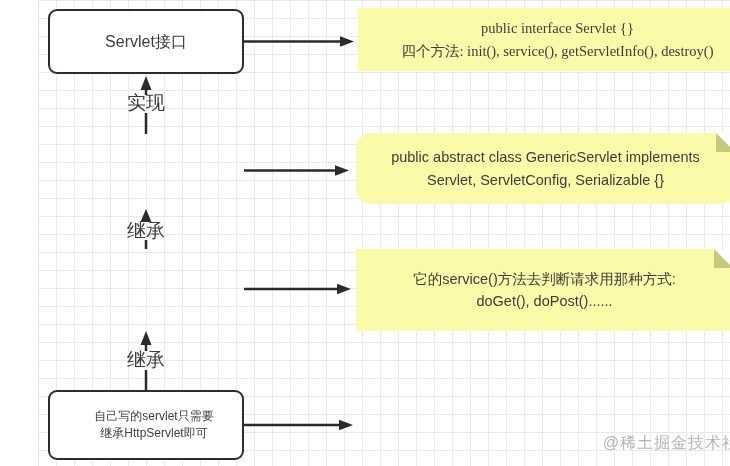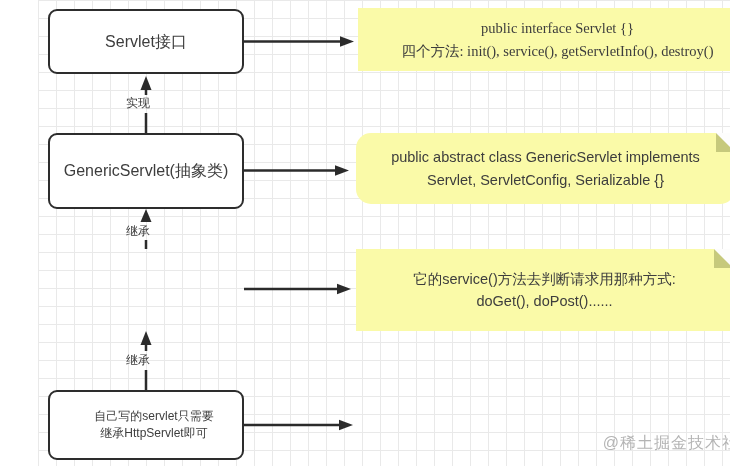--- a/index.html
+++ b/index.html
@@ -43,21 +43,21 @@
     width:100%;text-align:center;color:#3d3d3d;
     font-size:14.5px;line-height:1.55;white-space:pre-line;padding:0 6px;
   }
   .note1{left:320px;top:8px;width:399px;height:63px;font-family:Liberation Serif, serif;}
   .note2{left:318px;top:133px;width:379px;height:71px;border-radius:15px;}
   .note3{left:318px;top:249px;width:377px;height:82px;}
   .note4{left:320px;top:396px;width:370px;height:57px;}
 
   .edge-label{
     position:absolute;z-index:2;left:88px;width:40px;height:18px;
-    line-height:18px;color:#3b3b3b;font-size:12px;
+    line-height:18px;text-align:center;color:#3b3b3b;font-size:19px;
   }
   .el1{top:94px;}
   .el2{top:222px;}
   .el3{top:351px;}
 
   .watermark{
     position:absolute;z-index:3;right:12px;top:433px;
     font-size:16px;color:#b4b4b4;letter-spacing:1px;
   }
 </style>
@@ -95,21 +95,20 @@
       <line x1="108" y1="240" x2="108" y2="249"></line>
     </g>
     <g>
       <polygon points="102.5,345 113.5,345 108,331"></polygon>
       <line x1="108" y1="345" x2="108" y2="351"></line>
       <line x1="108" y1="370" x2="108" y2="391"></line>
     </g>
   </svg>
 
   <div class="box box1">Servlet接口</div>
-  <div class="box box2">GenericServlet(抽象类)</div>
   <div class="box box4">自己写的servlet只需要
 继承HttpServlet即可</div>
 
   <div class="note note1">
     <div class="note-text">public interface Servlet {}
 四个方法: init(), service(), getServletInfo(), destroy()</div>
   </div>
   <div class="note note2">
     <div class="note-text">public abstract class GenericServlet implements
 Servlet, ServletConfig, Serializable {}</div>

